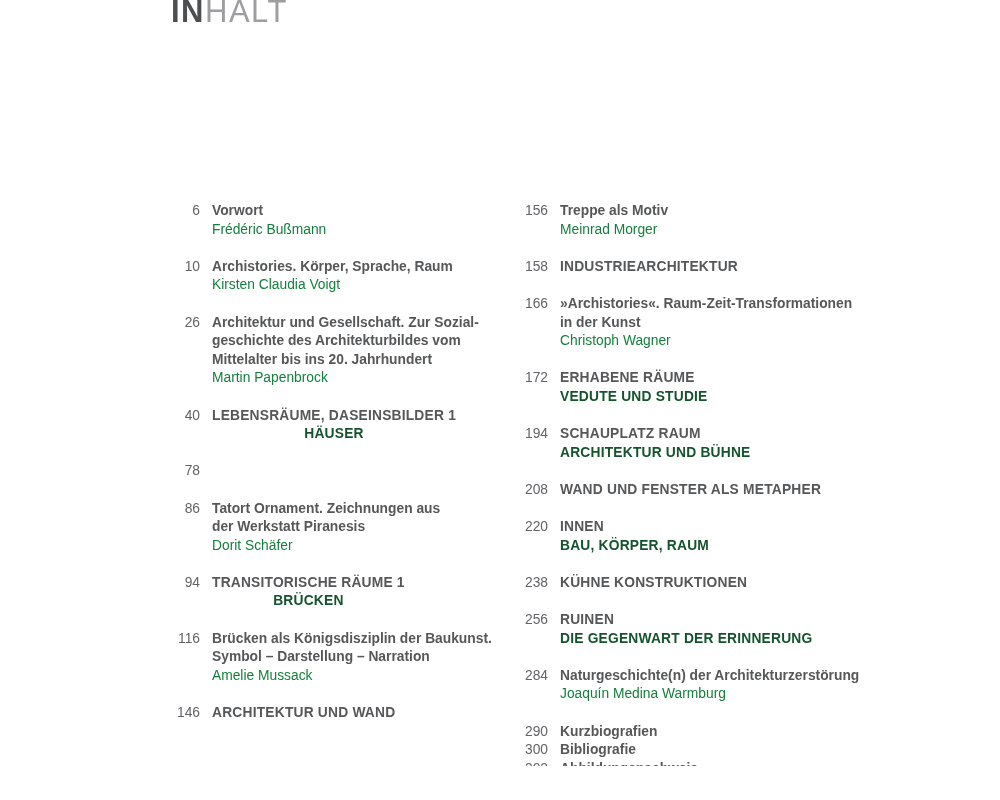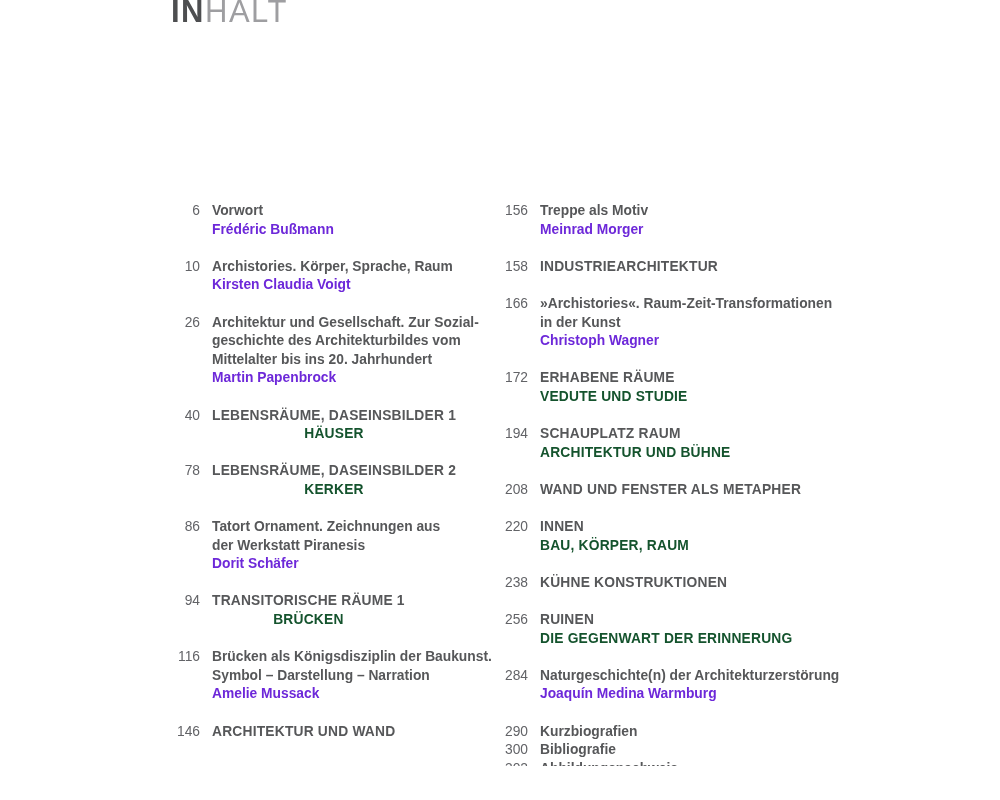--- a/index.html
+++ b/index.html
@@ -29,21 +29,21 @@
   }
   .doc-title .t-secondary {
     font-weight: 400;
     color: #9e9ea1;
   }
   .col {
     position: absolute;
     top: 202px;
   }
   .col-left  { left: 152px; width: 335px; }
-  .col-right { left: 480px; width: 400px; }
+  .col-right { left: 500px; width: 400px; }
   .entry {
     display: flex;
     align-items: flex-start;
     margin-bottom: 18.6px;
   }
   .entry.no-gap { margin-bottom: 0; }
   .num {
     flex: 0 0 48px;
     width: 48px;
     text-align: right;
@@ -51,21 +51,21 @@
     line-height: 18.6px;
     color: #626367;
   }
   .lines { margin-left: 12px; }
   .line {
     font-size: 13.8px;
     line-height: 18.6px;
     white-space: nowrap;
   }
   .l-title      { font-weight: 700; color: #565759; }
-  .l-author     { font-weight: 700; color: #6d28d9; }
+  .l-author     { font-weight: 400; color: #15803d; }
   .l-section    { font-weight: 700; color: #565759; letter-spacing: 0.2px; }
   .l-subsection { font-weight: 700; color: #14532d; letter-spacing: 0.2px; text-align: center; }
 </style>
 </head>
 <body>
 
 <div class="page">
   <div class="doc-title">
     <span class="t-primary">IN</span><span class="t-secondary">HALT</span>
   </div>
@@ -95,24 +95,20 @@
       </div>
       <div class="entry">
         <div class="num">40</div>
         <div class="lines">
           <div class="line l-section">LEBENSRÄUME, DASEINSBILDER 1</div>
           <div class="line l-subsection">HÄUSER</div>
         </div>
       </div>
       <div class="entry">
         <div class="num">78</div>
-        <div class="lines">
-          <div class="line l-section">LEBENSRÄUME, DASEINSBILDER 2</div>
-          <div class="line l-subsection">KERKER</div>
-        </div>
       </div>
       <div class="entry">
         <div class="num">86</div>
         <div class="lines">
           <div class="line l-title">Tatort Ornament. Zeichnungen aus</div>
           <div class="line l-title">der Werkstatt Piranesis</div>
           <div class="line l-author">Dorit Schäfer</div>
         </div>
       </div>
       <div class="entry">

